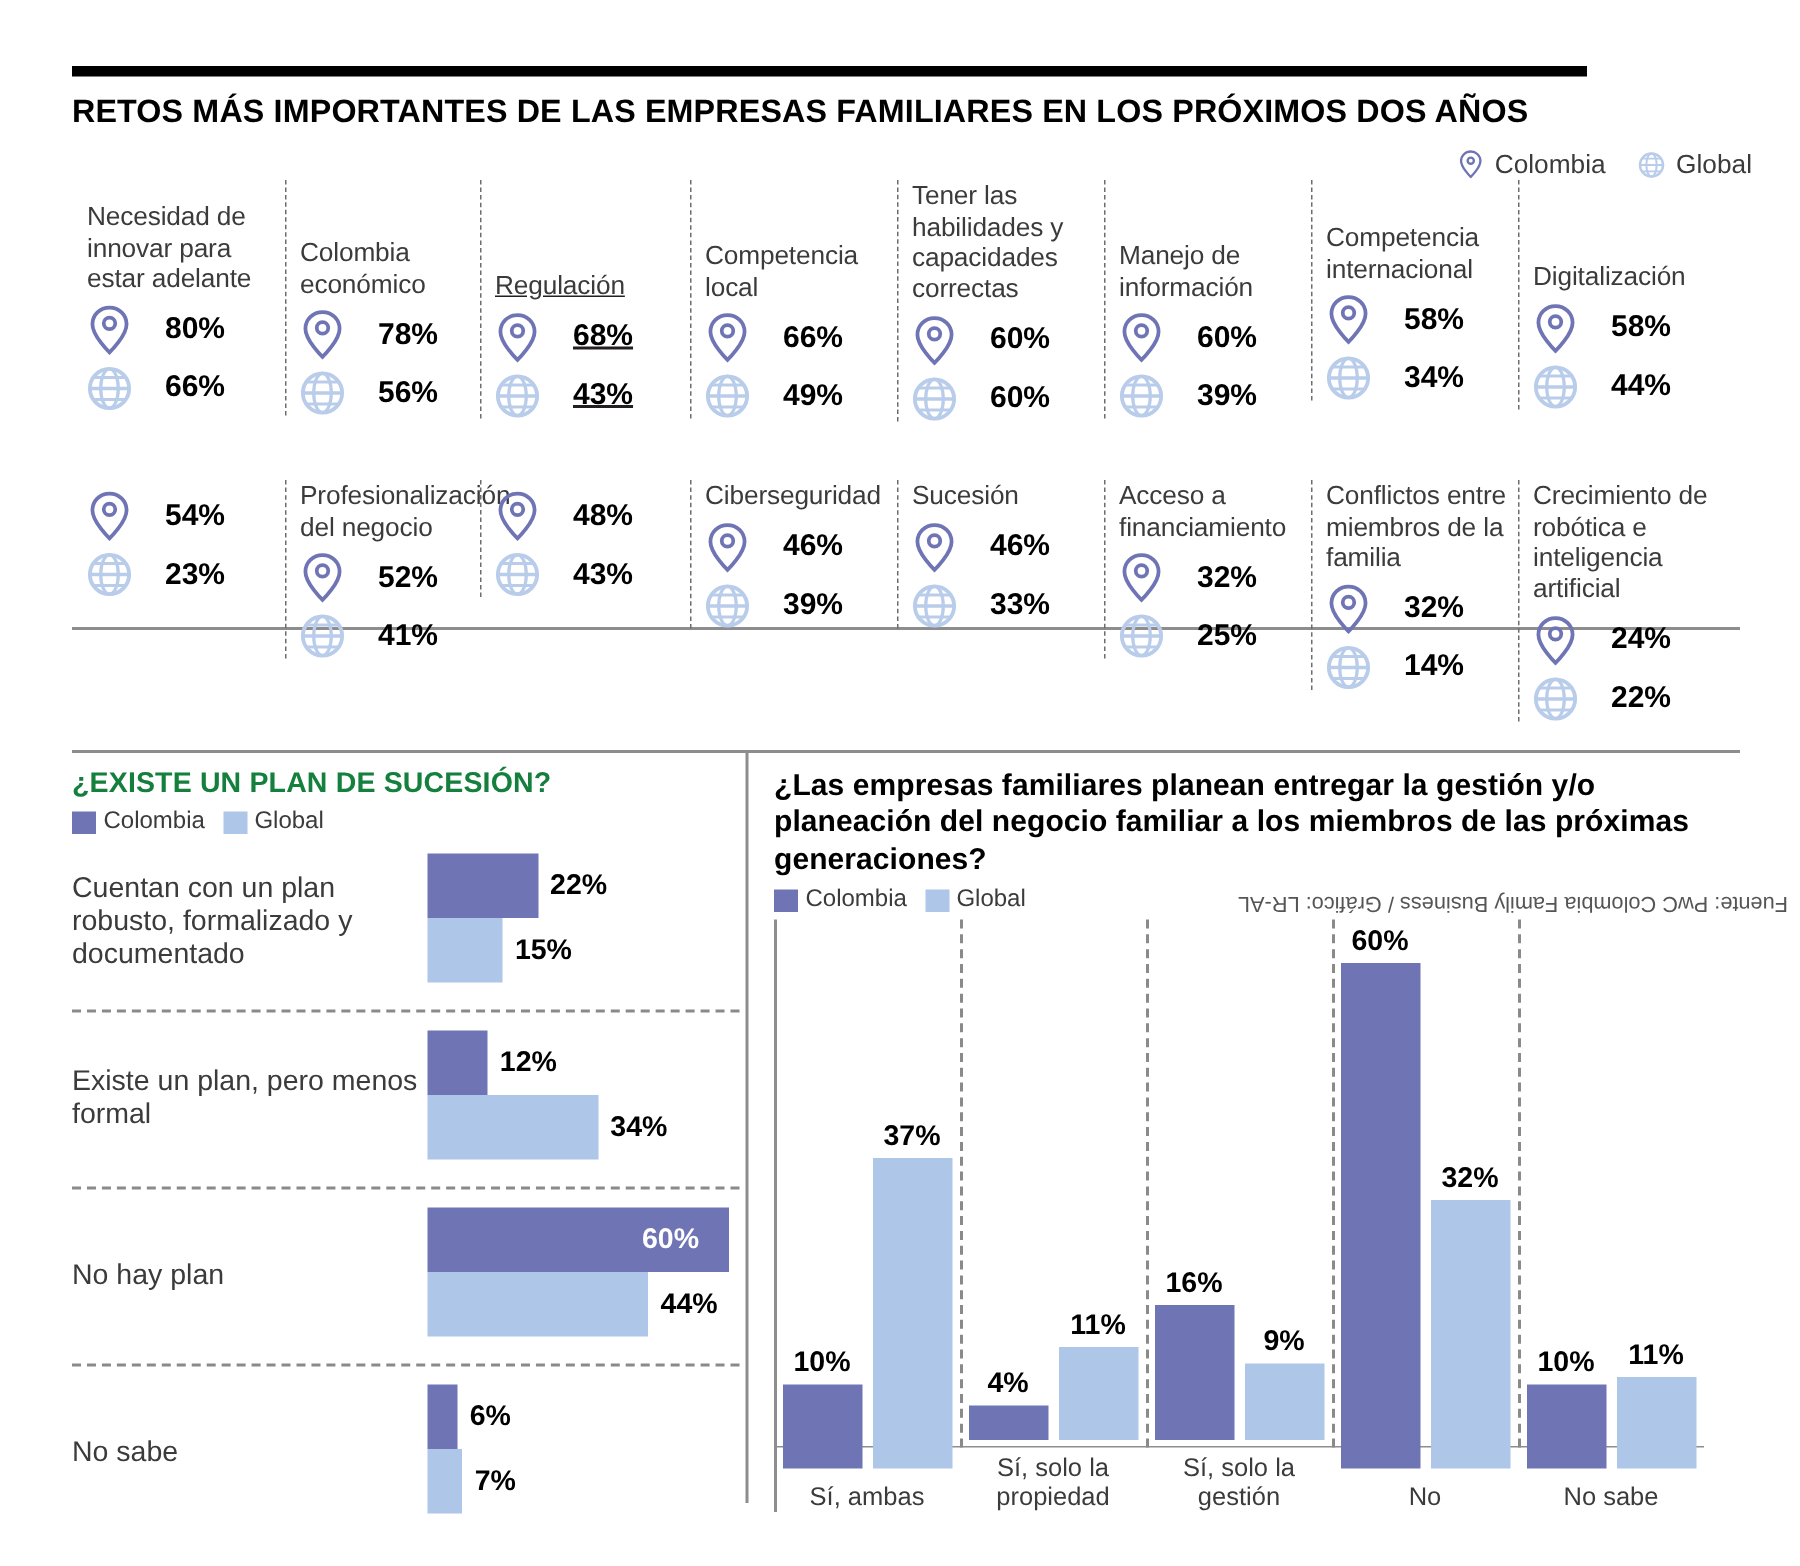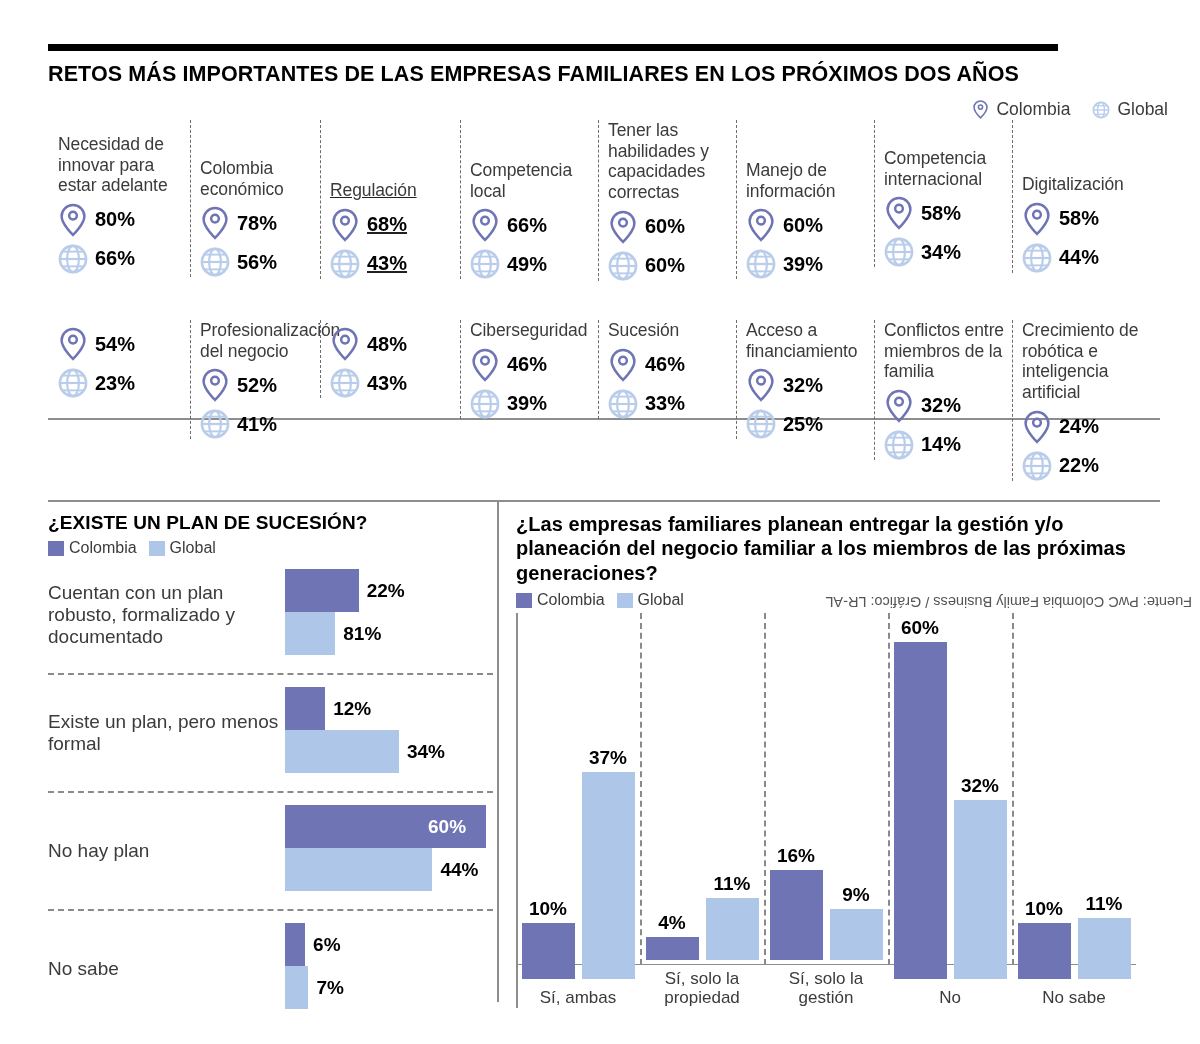--- a/index.html
+++ b/index.html
@@ -56,41 +56,41 @@
     position: absolute; left: 0; top: 0;
     width: 0; height: 100%;
     border-left: 1.6px dashed #6d6d6d;
   }
   .card-label {
     font-size: 17.5px; line-height: 1.18;
     color: #3b3b3b; font-weight: normal;
     letter-spacing: -.1px;
   }
   .stat {
-    display: flex; align-items: center; gap: 7px;
+    display: flex; align-items: center; gap: 22px;
     margin-top: 7px;
   }
   .stat .val { font-size: 20px; font-weight: bold; color: #000; }
   .pin-lg { width: 30px; height: 34px; display:block; flex:none; }
   .globe-lg { width: 30px; height: 30px; display:block; flex:none; }
 
   
   .panel-divider-h {
     position: absolute; left: 48px; top: 500px;
     width: 1112px; height: 1.6px; background: #8d8d8d;
   }
   .panel-divider-v {
     position: absolute; left: 497px; top: 502px;
     width: 1.6px; height: 500px; background: #8d8d8d;
   }
 
   
   .hchart { position: absolute; left: 48px; top: 512px; width: 445px; }
   .hchart h2 {
-    font-size: 19px; font-weight: bold; color: #000000;
+    font-size: 19px; font-weight: bold; color: #15803d;
     letter-spacing: .1px; margin-bottom: 5px;
   }
   .mini-legend { display: flex; align-items: center; gap: 12px; margin-bottom: 12px; }
   .mini-legend .ml { display: flex; align-items: center; gap: 5px; }
   .mini-legend .sw { width: 16px; height: 15px; display: block; }
   .mini-legend .lbl { font-size: 16px; color: #3b3b3b; }
 
   .hrow { position: relative; }
   .hrow .hlabel {
     position: absolute; left: 0;
@@ -584,21 +584,21 @@
   <div id="hchart-body">
       <div class="hrow" style="min-height: 92px;">
         <div class="hlabel" style="top:50%;transform:translateY(-50%)">Cuentan con un plan robusto, formalizado y documentado</div>
         <div class="hbars">
           <div class="hbar-wrap">
             <span class="hbar" style="width:73.7px;background:#6f74b5"></span>
             <span class="hbar-val">22%</span>
           </div>
           <div class="hbar-wrap">
             <span class="hbar" style="width:50.25px;background:#aec6e8"></span>
-            <span class="hbar-val">81%</span>
+            <span class="hbar-val">15%</span>
           </div>
         </div>
       </div>
       <div class="hsep"></div>
       <div class="hrow" style="min-height: 92px;">
         <div class="hlabel" style="top:50%;transform:translateY(-50%)">Existe un plan, pero menos formal</div>
         <div class="hbars">
           <div class="hbar-wrap">
             <span class="hbar" style="width:40.2px;background:#6f74b5"></span>
             <span class="hbar-val">12%</span>

